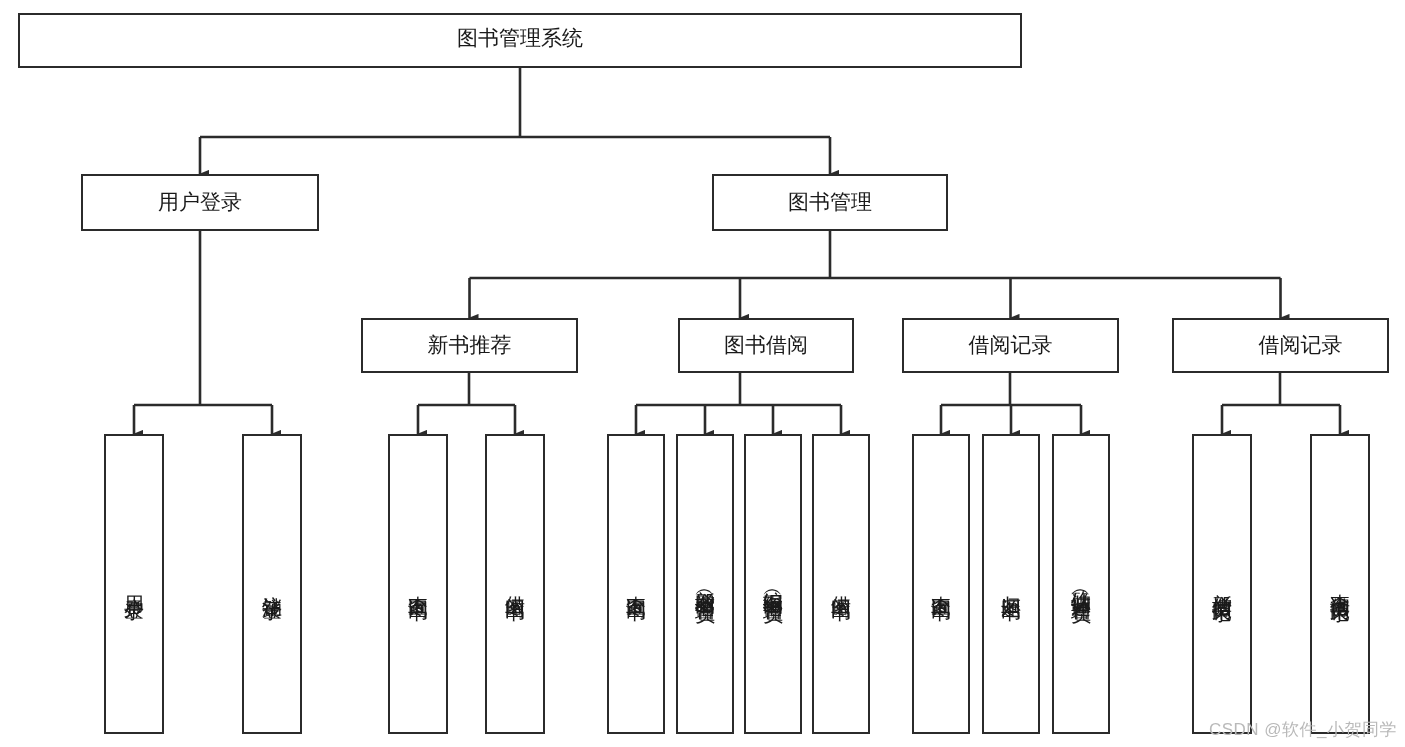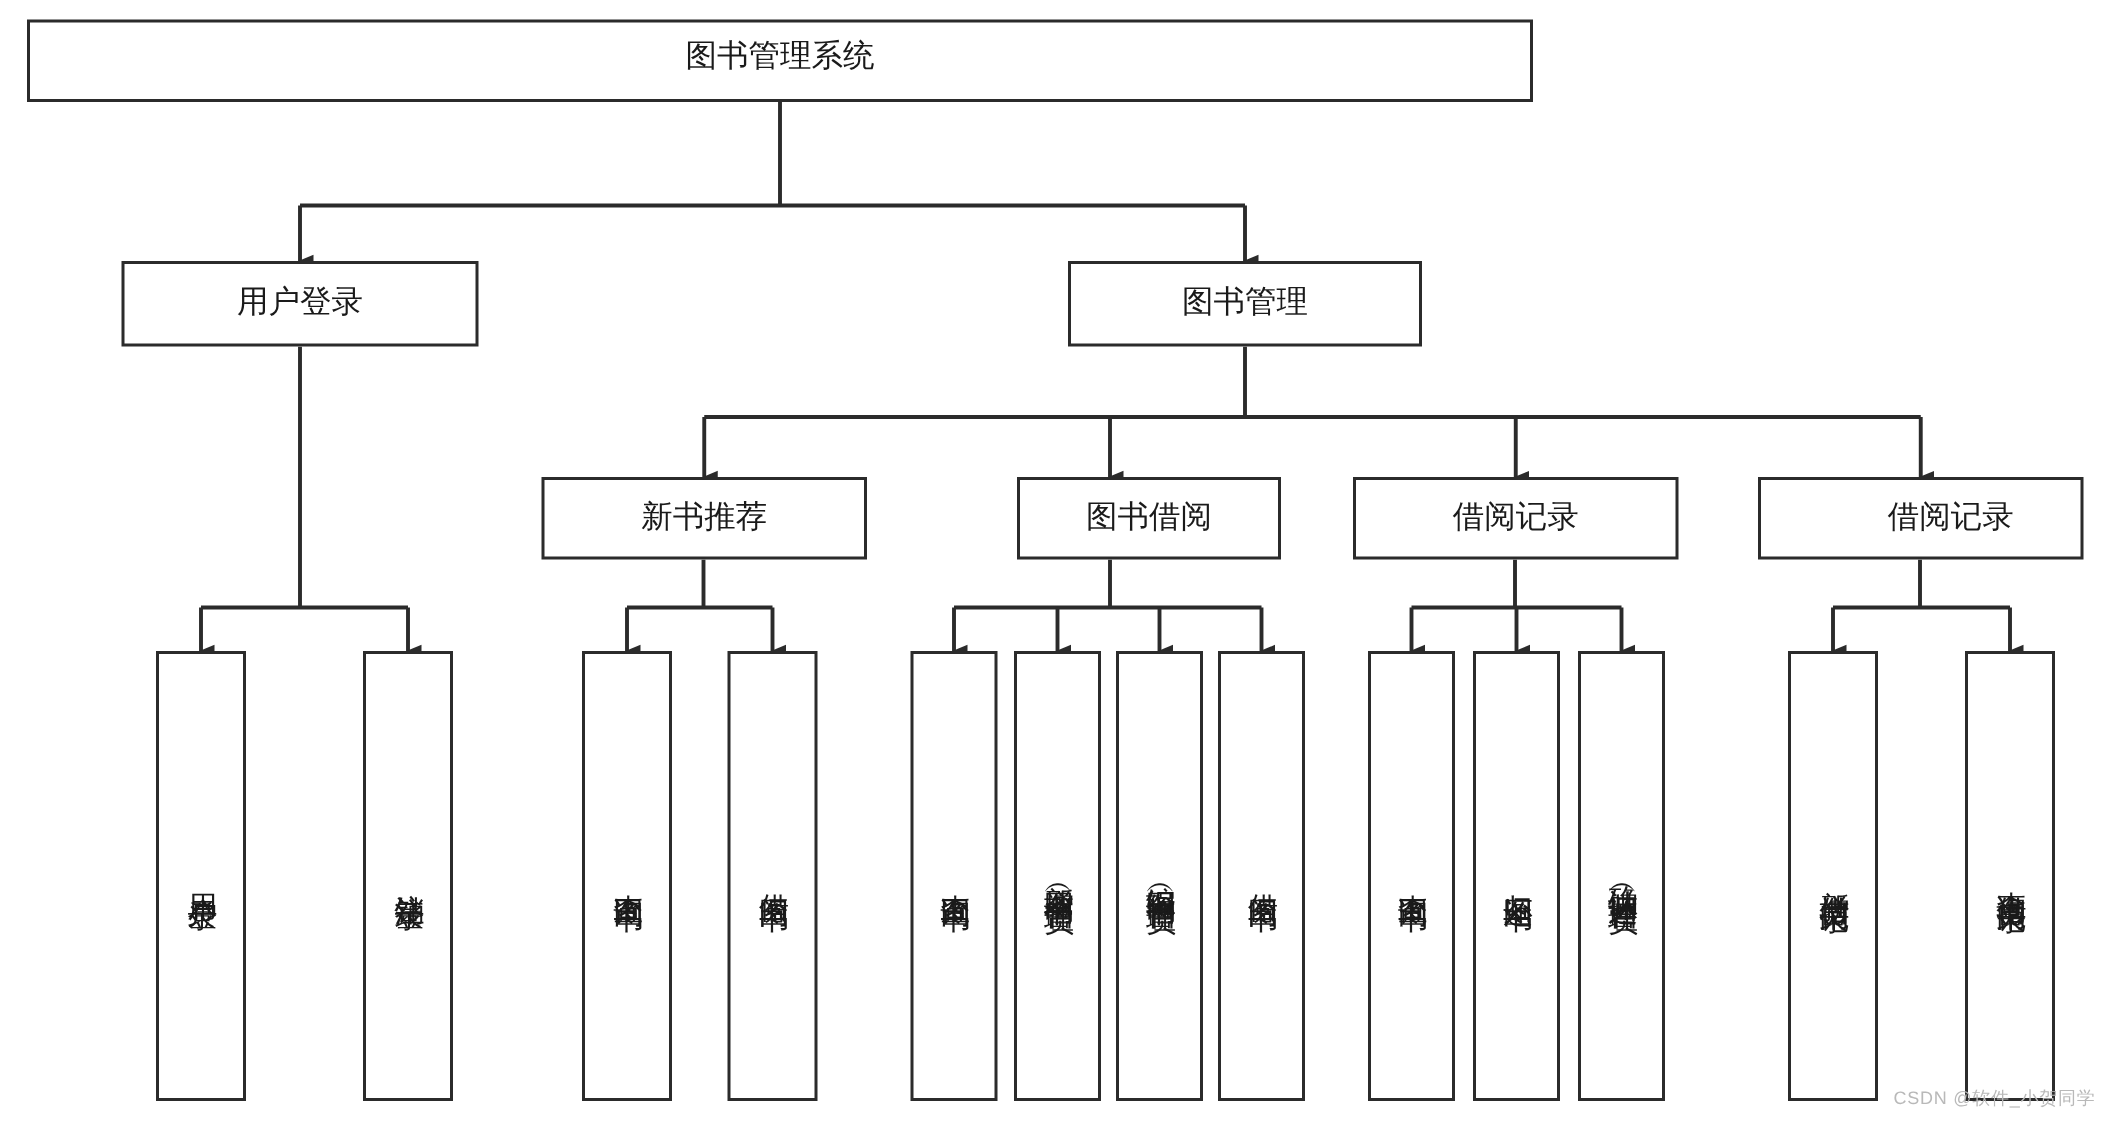--- a/index.html
+++ b/index.html
@@ -53,21 +53,21 @@
     white-space: nowrap;
     letter-spacing: 2px;
   }
   .node .hlabel {
     white-space: nowrap;
   }
   #watermark {
     position: absolute;
     right: 8px;
     bottom: 6px;
-    font-size: 12px;
+    font-size: 17px;
     color: #b9b9b9;
     white-space: nowrap;
     letter-spacing: 0.5px;
     z-index: 5;
   }
 </style>
 </head>
 <body>
 
 <div id="diagram-root">

